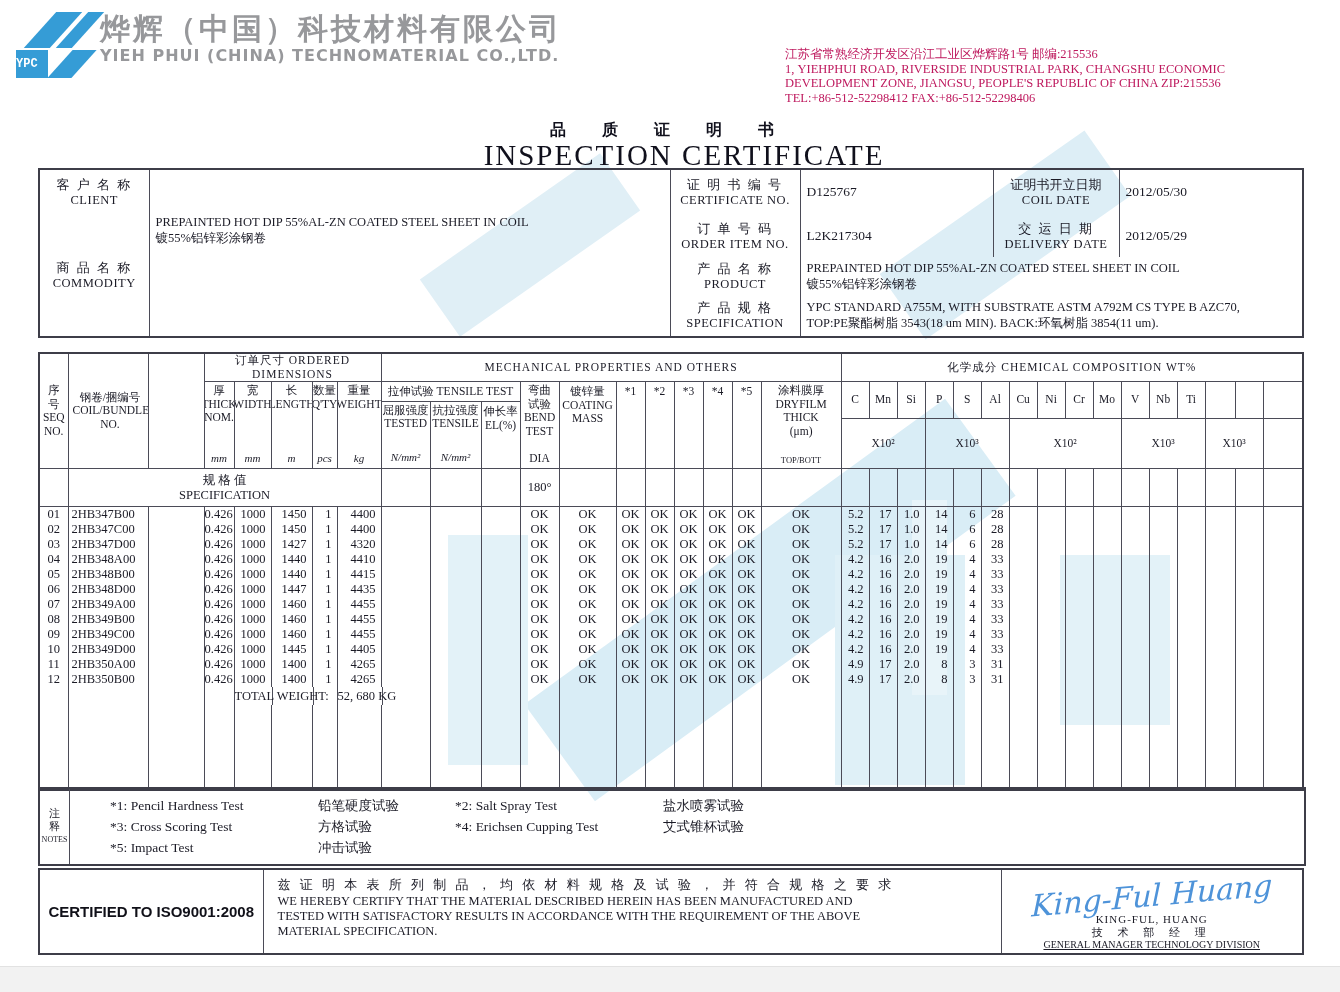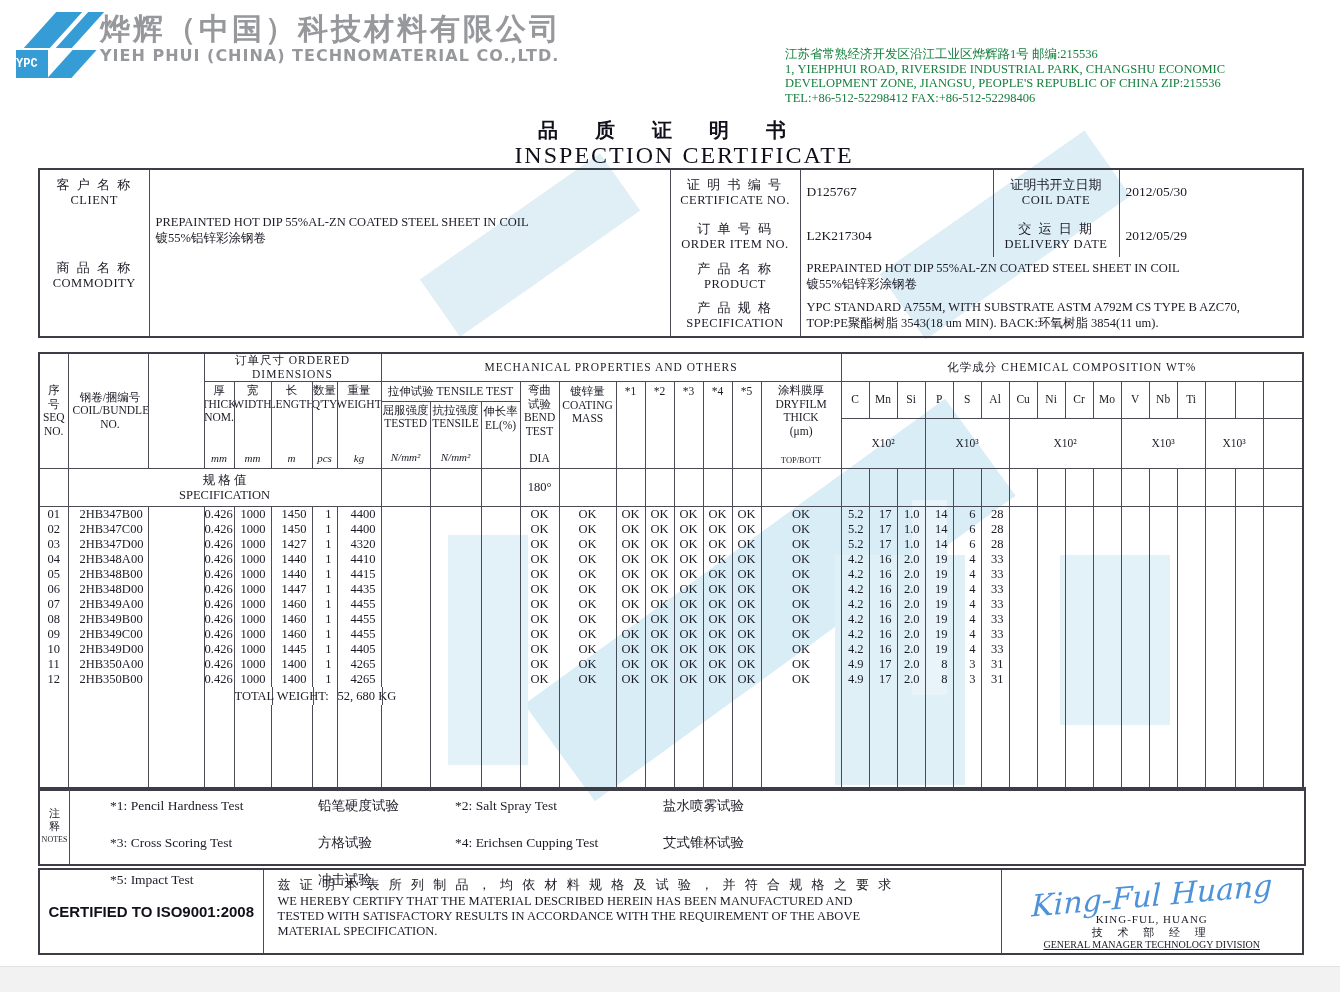--- a/index.html
+++ b/index.html
@@ -15,24 +15,24 @@
   .logo{position:absolute;left:14px;top:10px;width:80px;height:70px;z-index:1;}
   .logo .s1{position:absolute;left:26px;top:2px;width:26px;height:36px;background:#359cd6;transform:skewX(-42deg);}
   .logo .s2{position:absolute;left:58px;top:2px;width:16px;height:36px;background:#359cd6;transform:skewX(-42deg);}
   .logo .ypc{position:absolute;left:2px;top:40px;width:32px;height:28px;background:#359cd6;color:#fff;
     font-family:Liberation Mono, monospace;font-weight:bold;font-size:12px;line-height:28px;text-align:left;letter-spacing:0;}
   .logo .s3{position:absolute;left:46px;top:40px;width:24px;height:28px;background:#359cd6;transform:skewX(-42deg);}
   .company{position:absolute;left:100px;top:12px;z-index:1;color:#97989b;font-family:"DejaVu Sans",sans-serif;}
   .company .zh{font-size:30px;font-weight:bold;letter-spacing:3px;line-height:34px;text-align:right;}
   .company .en{font-size:16px;font-weight:bold;letter-spacing:1px;line-height:20px;}
   .address{position:absolute;left:785px;top:47px;width:500px;z-index:1;
-    font-size:12.5px;line-height:14.5px;color:#15803d;white-space:pre-line;}
+    font-size:12.5px;line-height:14.5px;color:#be185d;white-space:pre-line;}
   .doc-title{position:absolute;left:0;top:118px;width:1340px;text-align:center;z-index:1;color:#10101c;}
-  .doc-title .zh{font-size:20px;font-weight:bold;letter-spacing:16px;line-height:24px;}
-  .doc-title .en{font-size:24px;letter-spacing:2px;line-height:26px;padding-left:28px;}
+  .doc-title .zh{font-size:16px;font-weight:bold;letter-spacing:16px;line-height:24px;}
+  .doc-title .en{font-size:29px;letter-spacing:2px;line-height:26px;padding-left:28px;}
   
   table{border-collapse:collapse;table-layout:fixed;}
   th,td{border:1px solid #4b4b57;overflow:hidden;}
   .box-border{border:2px solid #3d3d48;}
   
   .info-table{position:absolute;left:38px;top:168px;width:1264px;height:168px;z-index:1;}
   .info-table td{padding:0 6px;}
   .lbl{text-align:center;padding:0 2px;}
   .lbl .zh{font-size:13px;letter-spacing:2px;line-height:17px;}
   .lbl .en{font-size:12.5px;line-height:15px;letter-spacing:0.5px;}
@@ -52,32 +52,32 @@
   .coil-h{text-align:left;padding-left:4px !important;margin-top:44px;}
   .top-al{vertical-align:top;padding-top:3px !important;}
   .sub8{font-size:8.5px;line-height:10px;}
   .x10{font-size:13px;}
   .spec-cell{text-align:center;font-size:12.5px;line-height:17px;white-space:pre-line;border-bottom:1px solid #4b4b57;}
   tr.spec-row td{border-bottom:1px solid #4b4b57;}
   tbody td{border-top:none;border-bottom:none;}
   .main-table .cell-num{text-align:right;padding-right:5px;}
   .main-table .cell-ok{text-align:center;}
   .main-table .cell-seq{text-align:center;}
-  .main-table .cell-coil{text-align:left;padding-left:11px;margin-top:32px;}
+  .main-table .cell-coil{text-align:left;padding-left:3px;margin-top:32px;}
   .tw-label{text-align:left;padding-left:6px;font-size:12.5px;
     background:linear-gradient(#4b4b57,#4b4b57) 37px 0/1px 100% no-repeat,
                linear-gradient(#4b4b57,#4b4b57) 78px 0/1px 100% no-repeat;}
   .tw-value{text-align:left;padding-left:12px;font-size:12.5px;
     background:linear-gradient(#4b4b57,#4b4b57) 44px 0/1px 100% no-repeat;}
   
   .notes-box{position:absolute;left:38px;top:787px;width:1264px;height:75px;z-index:1;display:flex;}
   .notes-label{width:29px;border-right:1px solid #4b4b57;display:flex;flex-direction:column;justify-content:center;align-items:center;font-size:11px;line-height:13px;}
   .notes-label .en{font-size:8px;letter-spacing:0;}
   .notes-content{flex:1;padding:8px 0 0 40px;}
-  .notes-grid{display:grid;grid-template-columns:345px auto;row-gap:20px;font-size:13.5px;line-height:17px;}
+  .notes-grid{display:grid;grid-template-columns:345px auto;row-gap:4px;font-size:13.5px;line-height:17px;}
   .n-en{display:inline-block;min-width:208px;}
   
   .footer-table{position:absolute;left:38px;top:868px;width:1264px;height:87px;z-index:1;}
   .iso-cell{text-align:center;font-family:"Liberation Sans",sans-serif;font-weight:bold;font-size:15px;color:#101018;}
   .stmt-cell{padding:6px 14px;vertical-align:top;}
   .stmt-zh{font-size:13px;letter-spacing:3px;line-height:18px;}
   .stmt-en{font-size:12.5px;line-height:15px;white-space:pre-line;}
   .sign-cell{text-align:center;vertical-align:top;padding-top:2px;}
   .sign-script{font-family:"DejaVu Serif",serif;font-style:italic;font-size:30px;color:#4e93d9;
     transform:rotate(-5deg) skewX(-6deg);display:inline-block;margin-top:6px;white-space:nowrap;}

